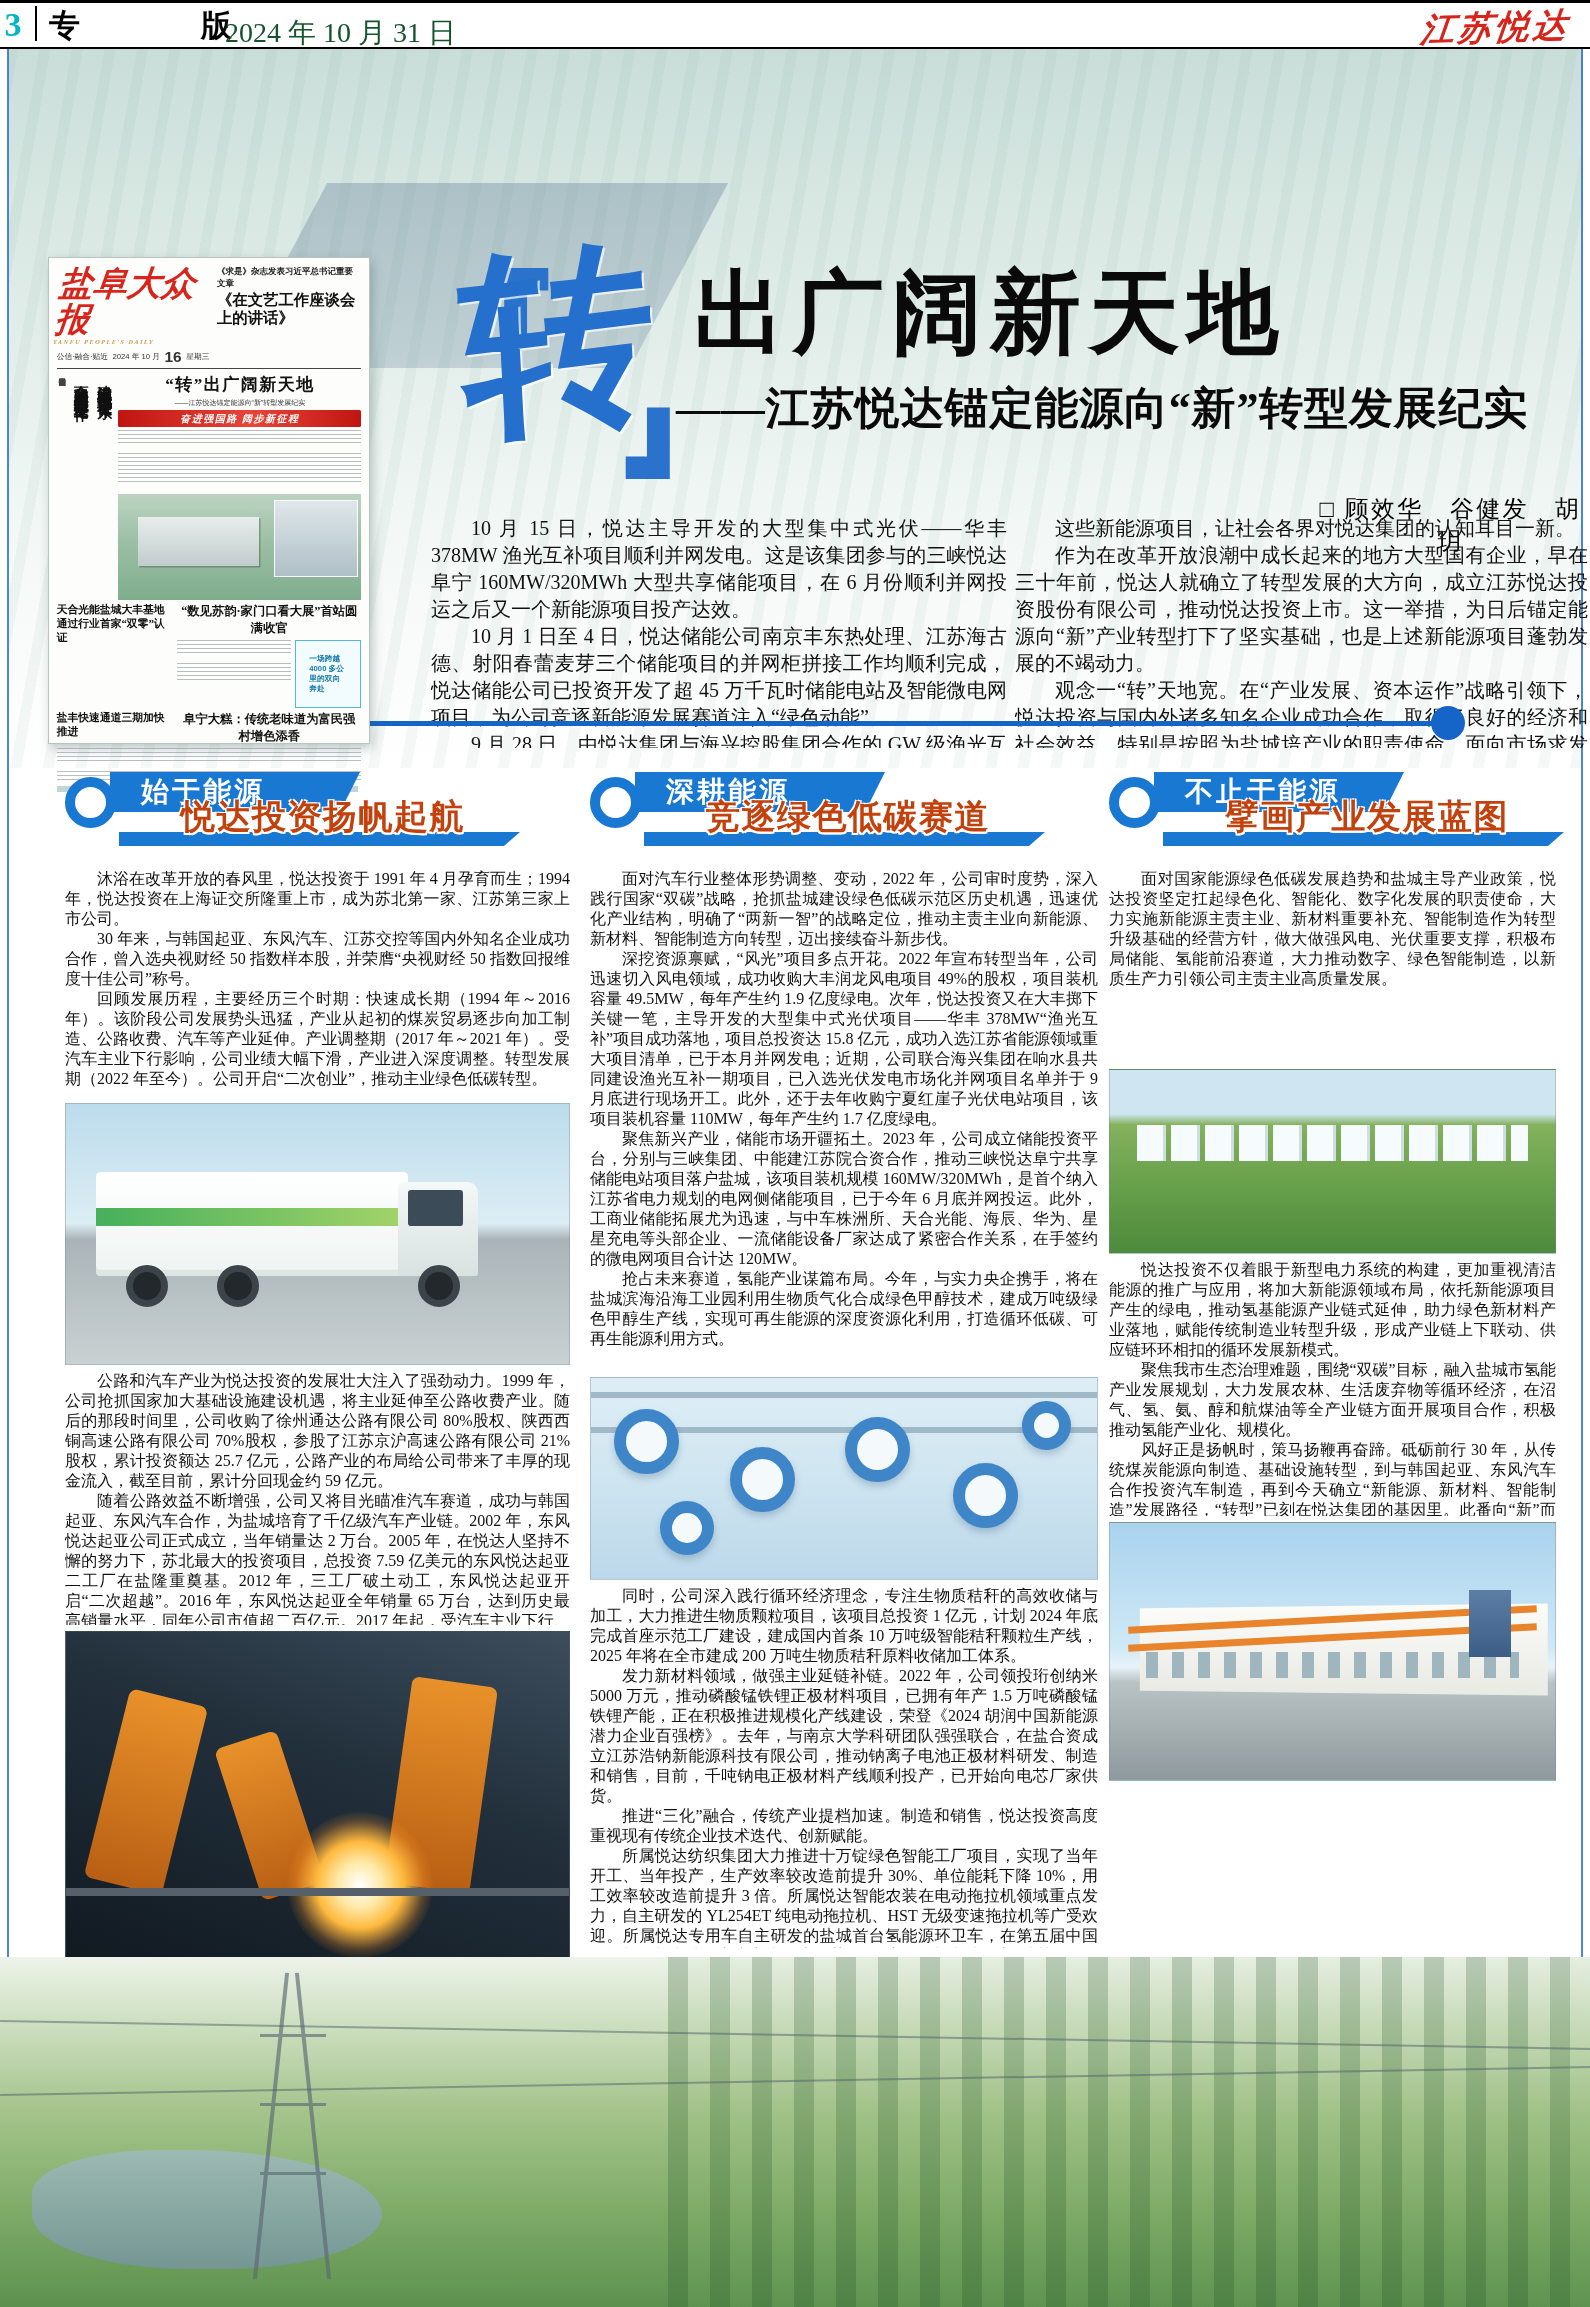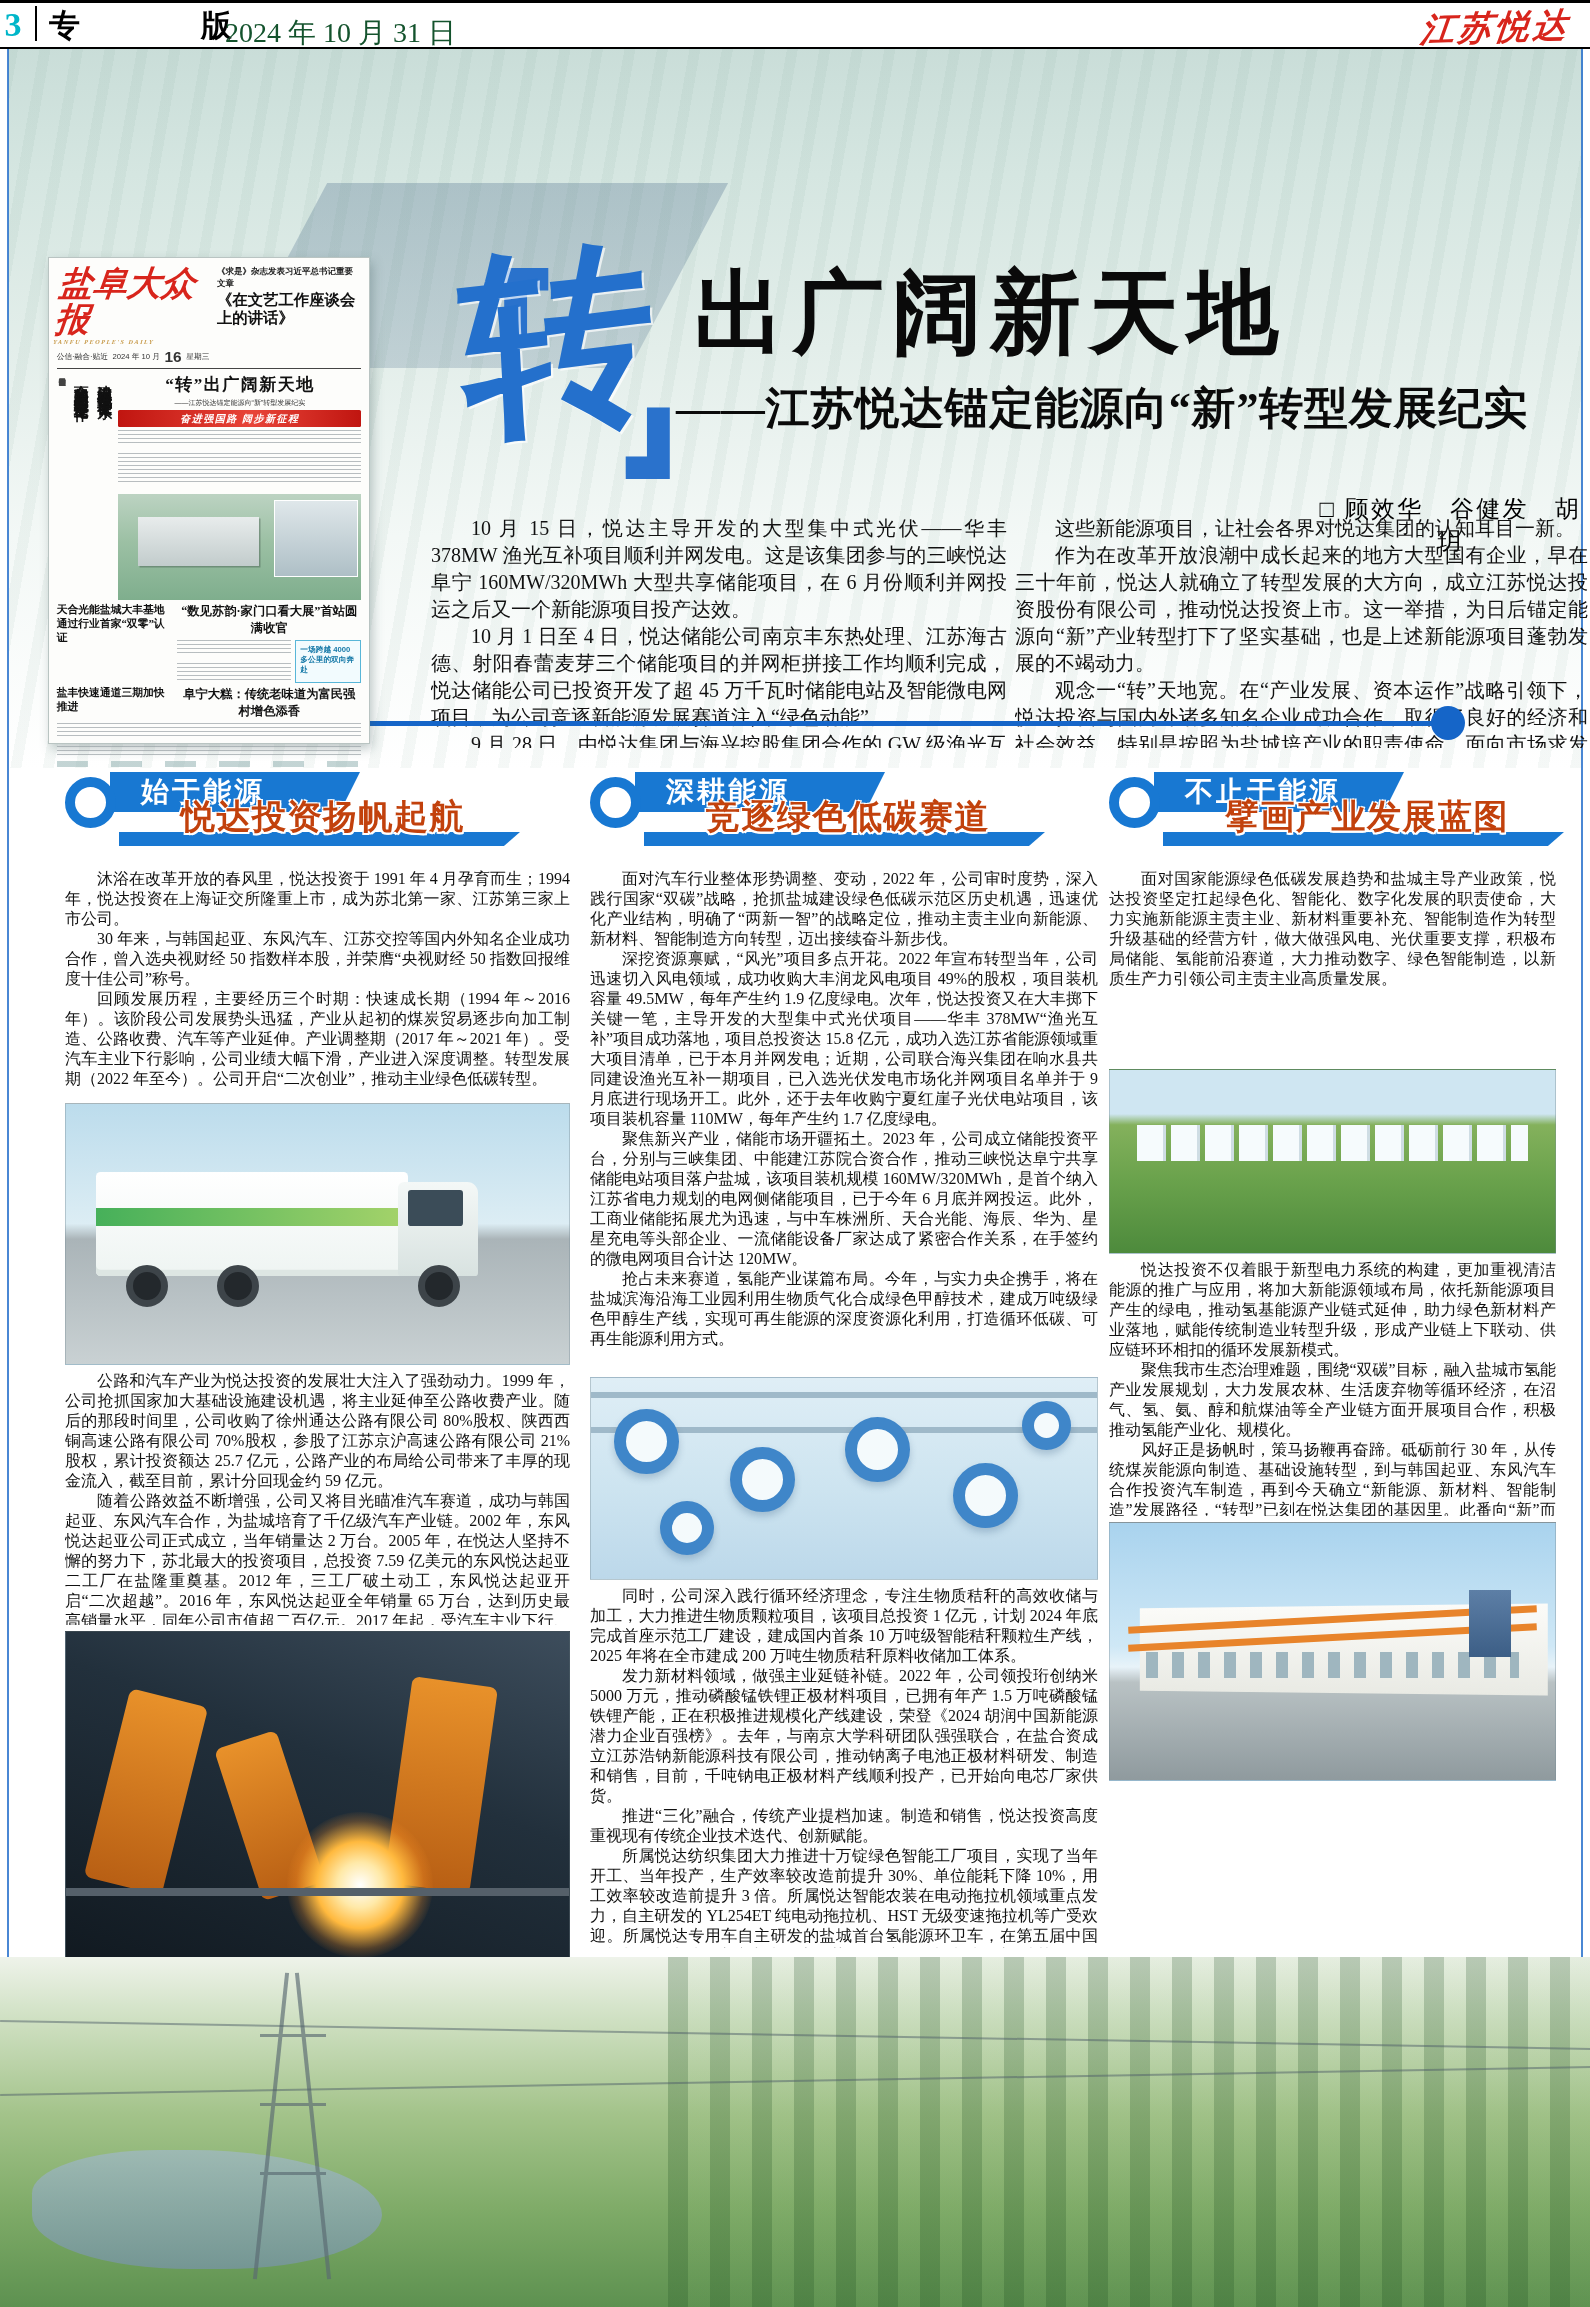--- a/index.html
+++ b/index.html
@@ -62,21 +62,21 @@
   .t-main-headline{font-size:17px;font-weight:bold;text-align:center;letter-spacing:1.5px;font-family:"Liberation Serif",serif;}
   .t-main-sub{font-size:7px;text-align:center;color:#333;margin:1.5px 0 2.3px;}
   .t-banner{height:17px;background:linear-gradient(90deg,#c01510,#e84438 55%,#c01510);color:#fff;font-style:italic;font-weight:bold;font-size:10px;text-align:center;line-height:17px;letter-spacing:1.5px;border-radius:1.5px;}
   .faketext{background:repeating-linear-gradient(180deg,#9aa2a6 0 0.8px,transparent 0.8px 3.9px);opacity:.7;}
   .t-photo{margin-top:3.9px;height:106px;position:relative;background:linear-gradient(180deg,#bcd3c2 0%,#9cc0a4 45%,#7fae8d 100%);overflow:hidden;}
   .t-photo .bld{position:absolute;left:8%;top:22%;width:50%;height:46%;background:linear-gradient(180deg,#e8ecec,#c2cccc);box-shadow:1.5px 1.5px 0 rgba(60,80,70,.4);}
   .t-photo .inset{position:absolute;right:3.1px;top:6.2px;width:34%;height:70%;background:linear-gradient(180deg,#dfe7ea,#aebfc6);border:0.8px solid #fff;}
   .t-h2{font-size:10.8px;font-weight:bold;margin-top:3.1px;font-family:"Liberation Serif",serif;}
   .t-h3{font-size:12.3px;font-weight:bold;margin-top:3.1px;text-align:center;font-family:"Liberation Serif",serif;}
   .t-row{display:flex;gap:4.6px;margin-top:3.1px;}
-  .t-box{width:66px;border:0.8px solid #58b6d8;background:#f2fbfe;font-size:7.7px;color:#1679a8;padding:4px;box-sizing:border-box;font-weight:bold;}
+  .t-box{width:66px;border:0.8px solid #58b6d8;background:#f2fbfe;font-size:7.7px;color:#1679a8;padding:13px;box-sizing:border-box;font-weight:bold;}
   .t-footer{margin-top:3.9px;height:6.2px;background:repeating-linear-gradient(90deg,#8aa 0 31px,transparent 31px 54px);opacity:.5;}
   
   .col{position:absolute;top:772px;font-size:16px;line-height:20px;text-align:justify;}
   .col1{left:65px;width:505px;}
   .col2{left:590px;width:508px;}
   .col3{left:1109px;width:447px;}
   .tblock{overflow:hidden;margin-bottom:6.2px;}
   
   .badge{position:relative;height:86px;margin-bottom:10.8px;}
   .badge-circle{position:absolute;left:0;top:4.6px;width:51px;height:51px;border-radius:50%;background:#fff;border:10.8px solid #1878d2;box-sizing:border-box;z-index:2;}

